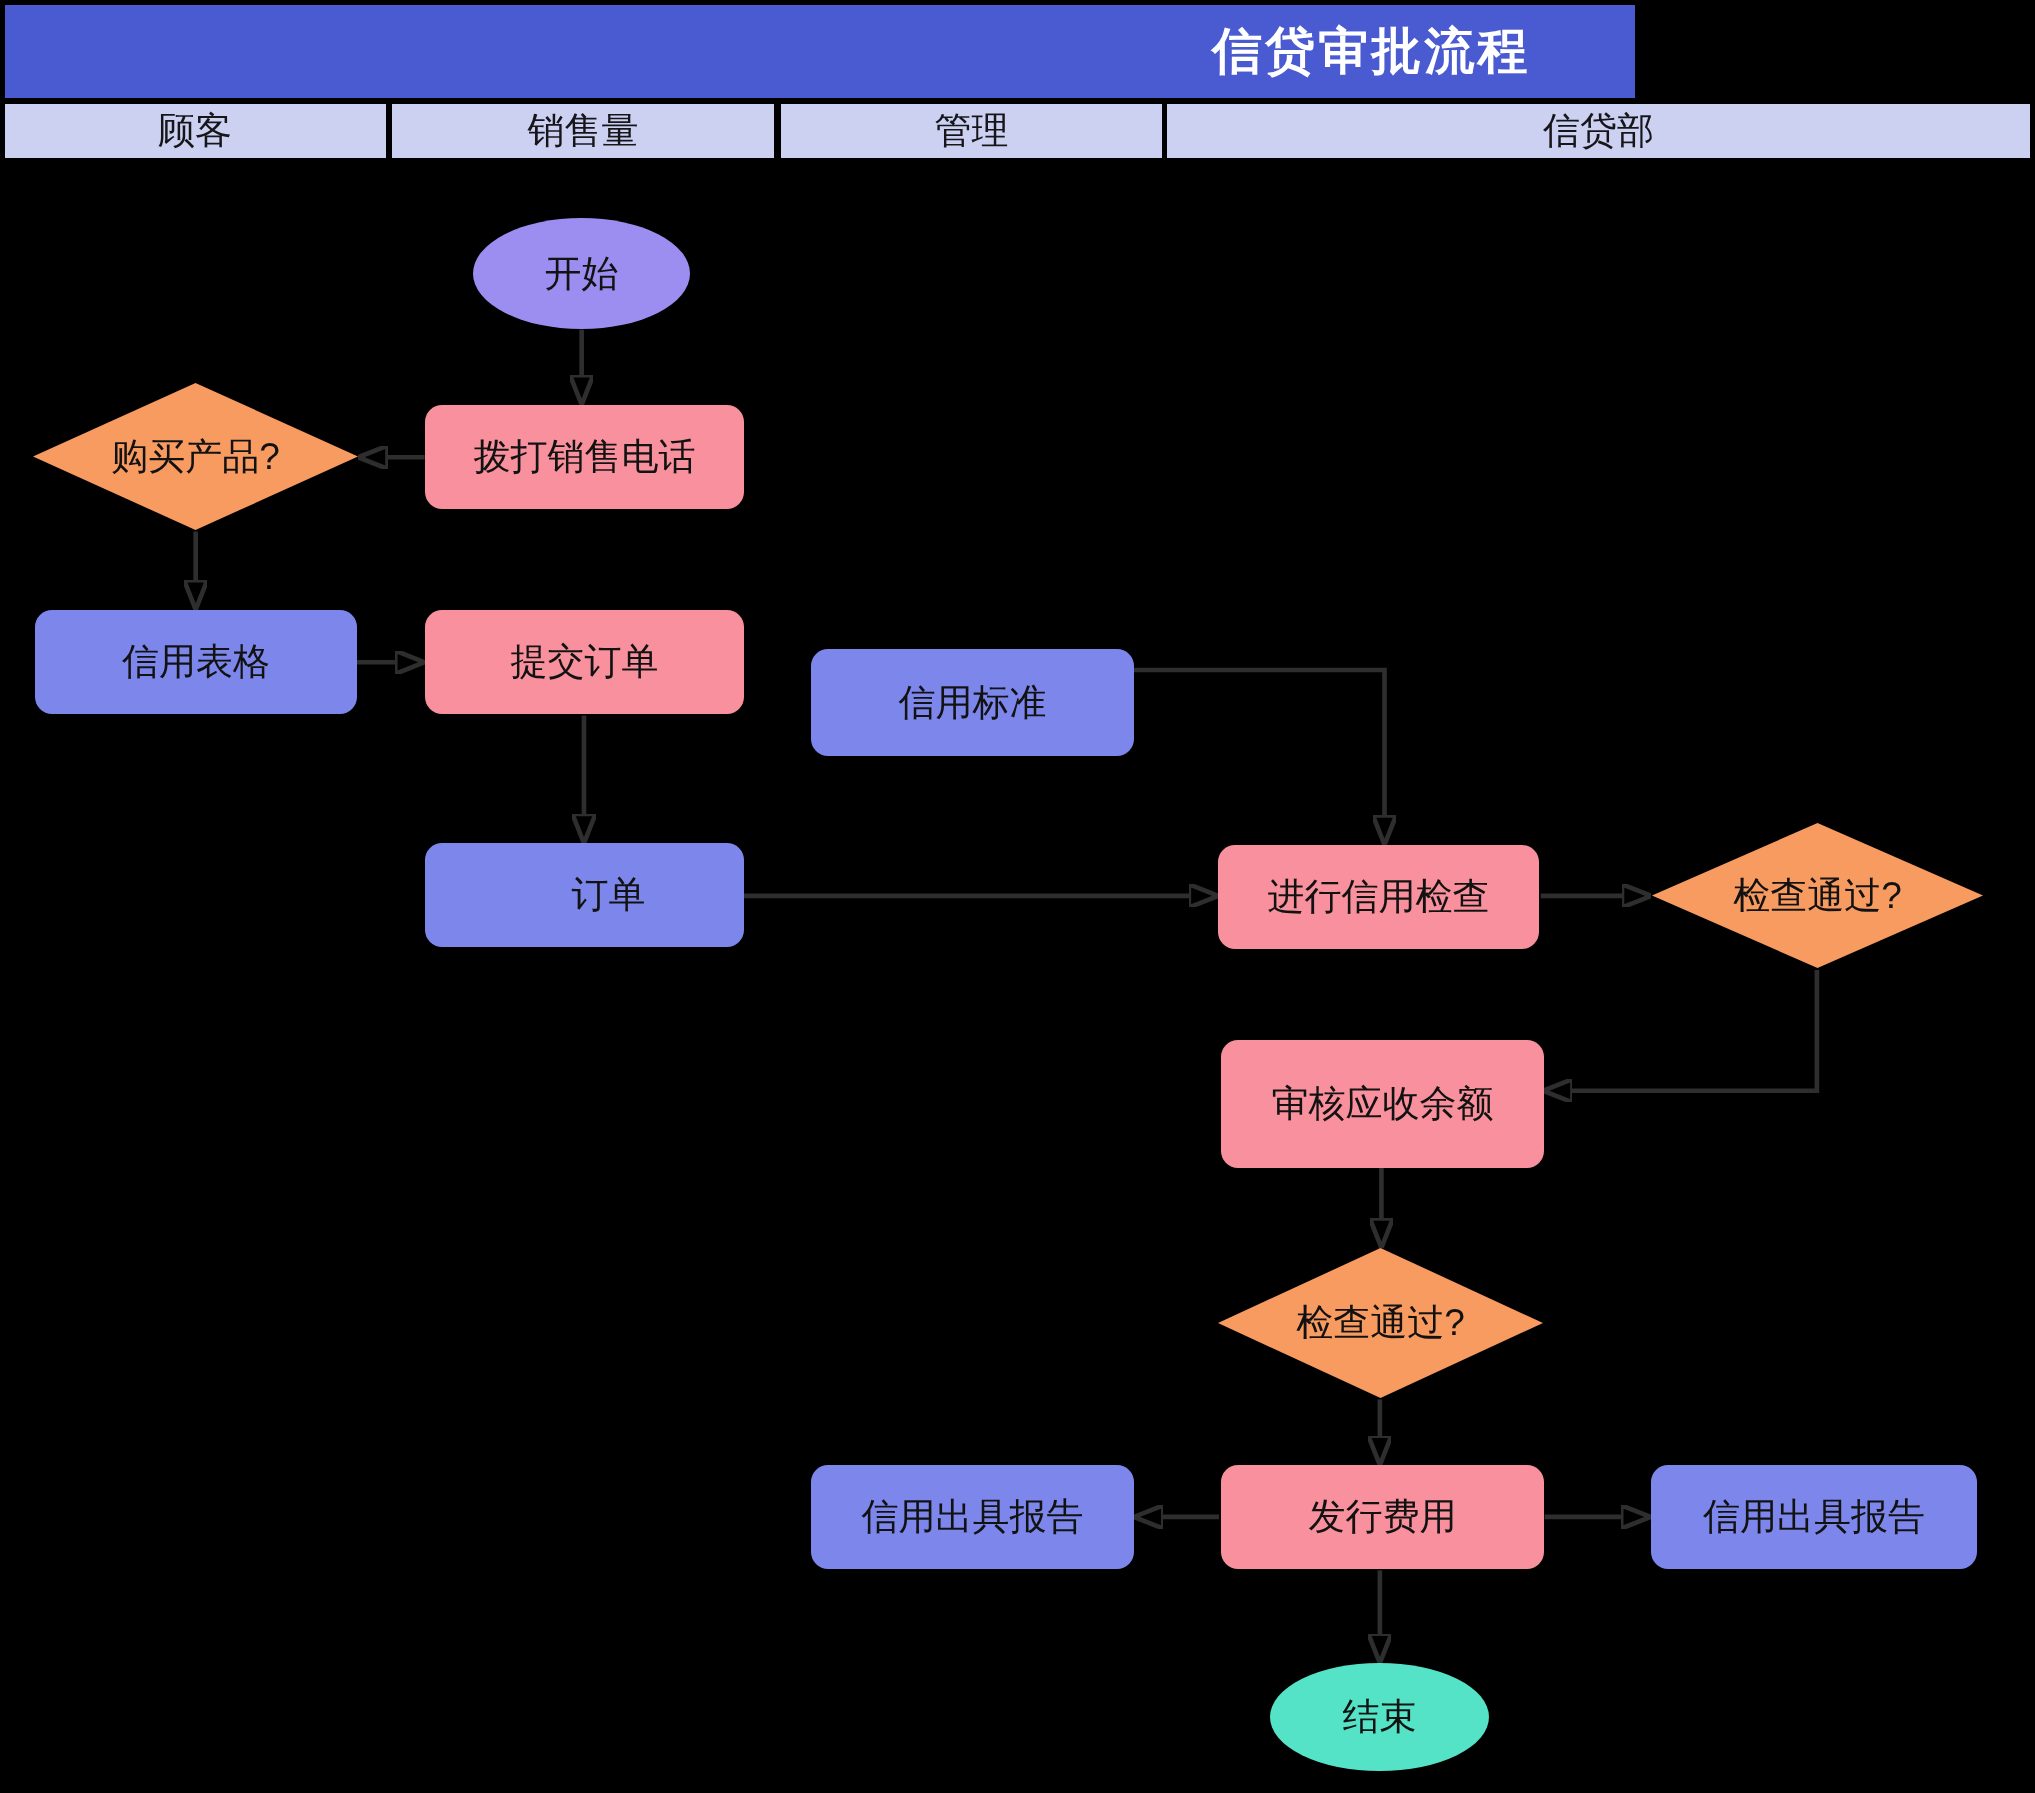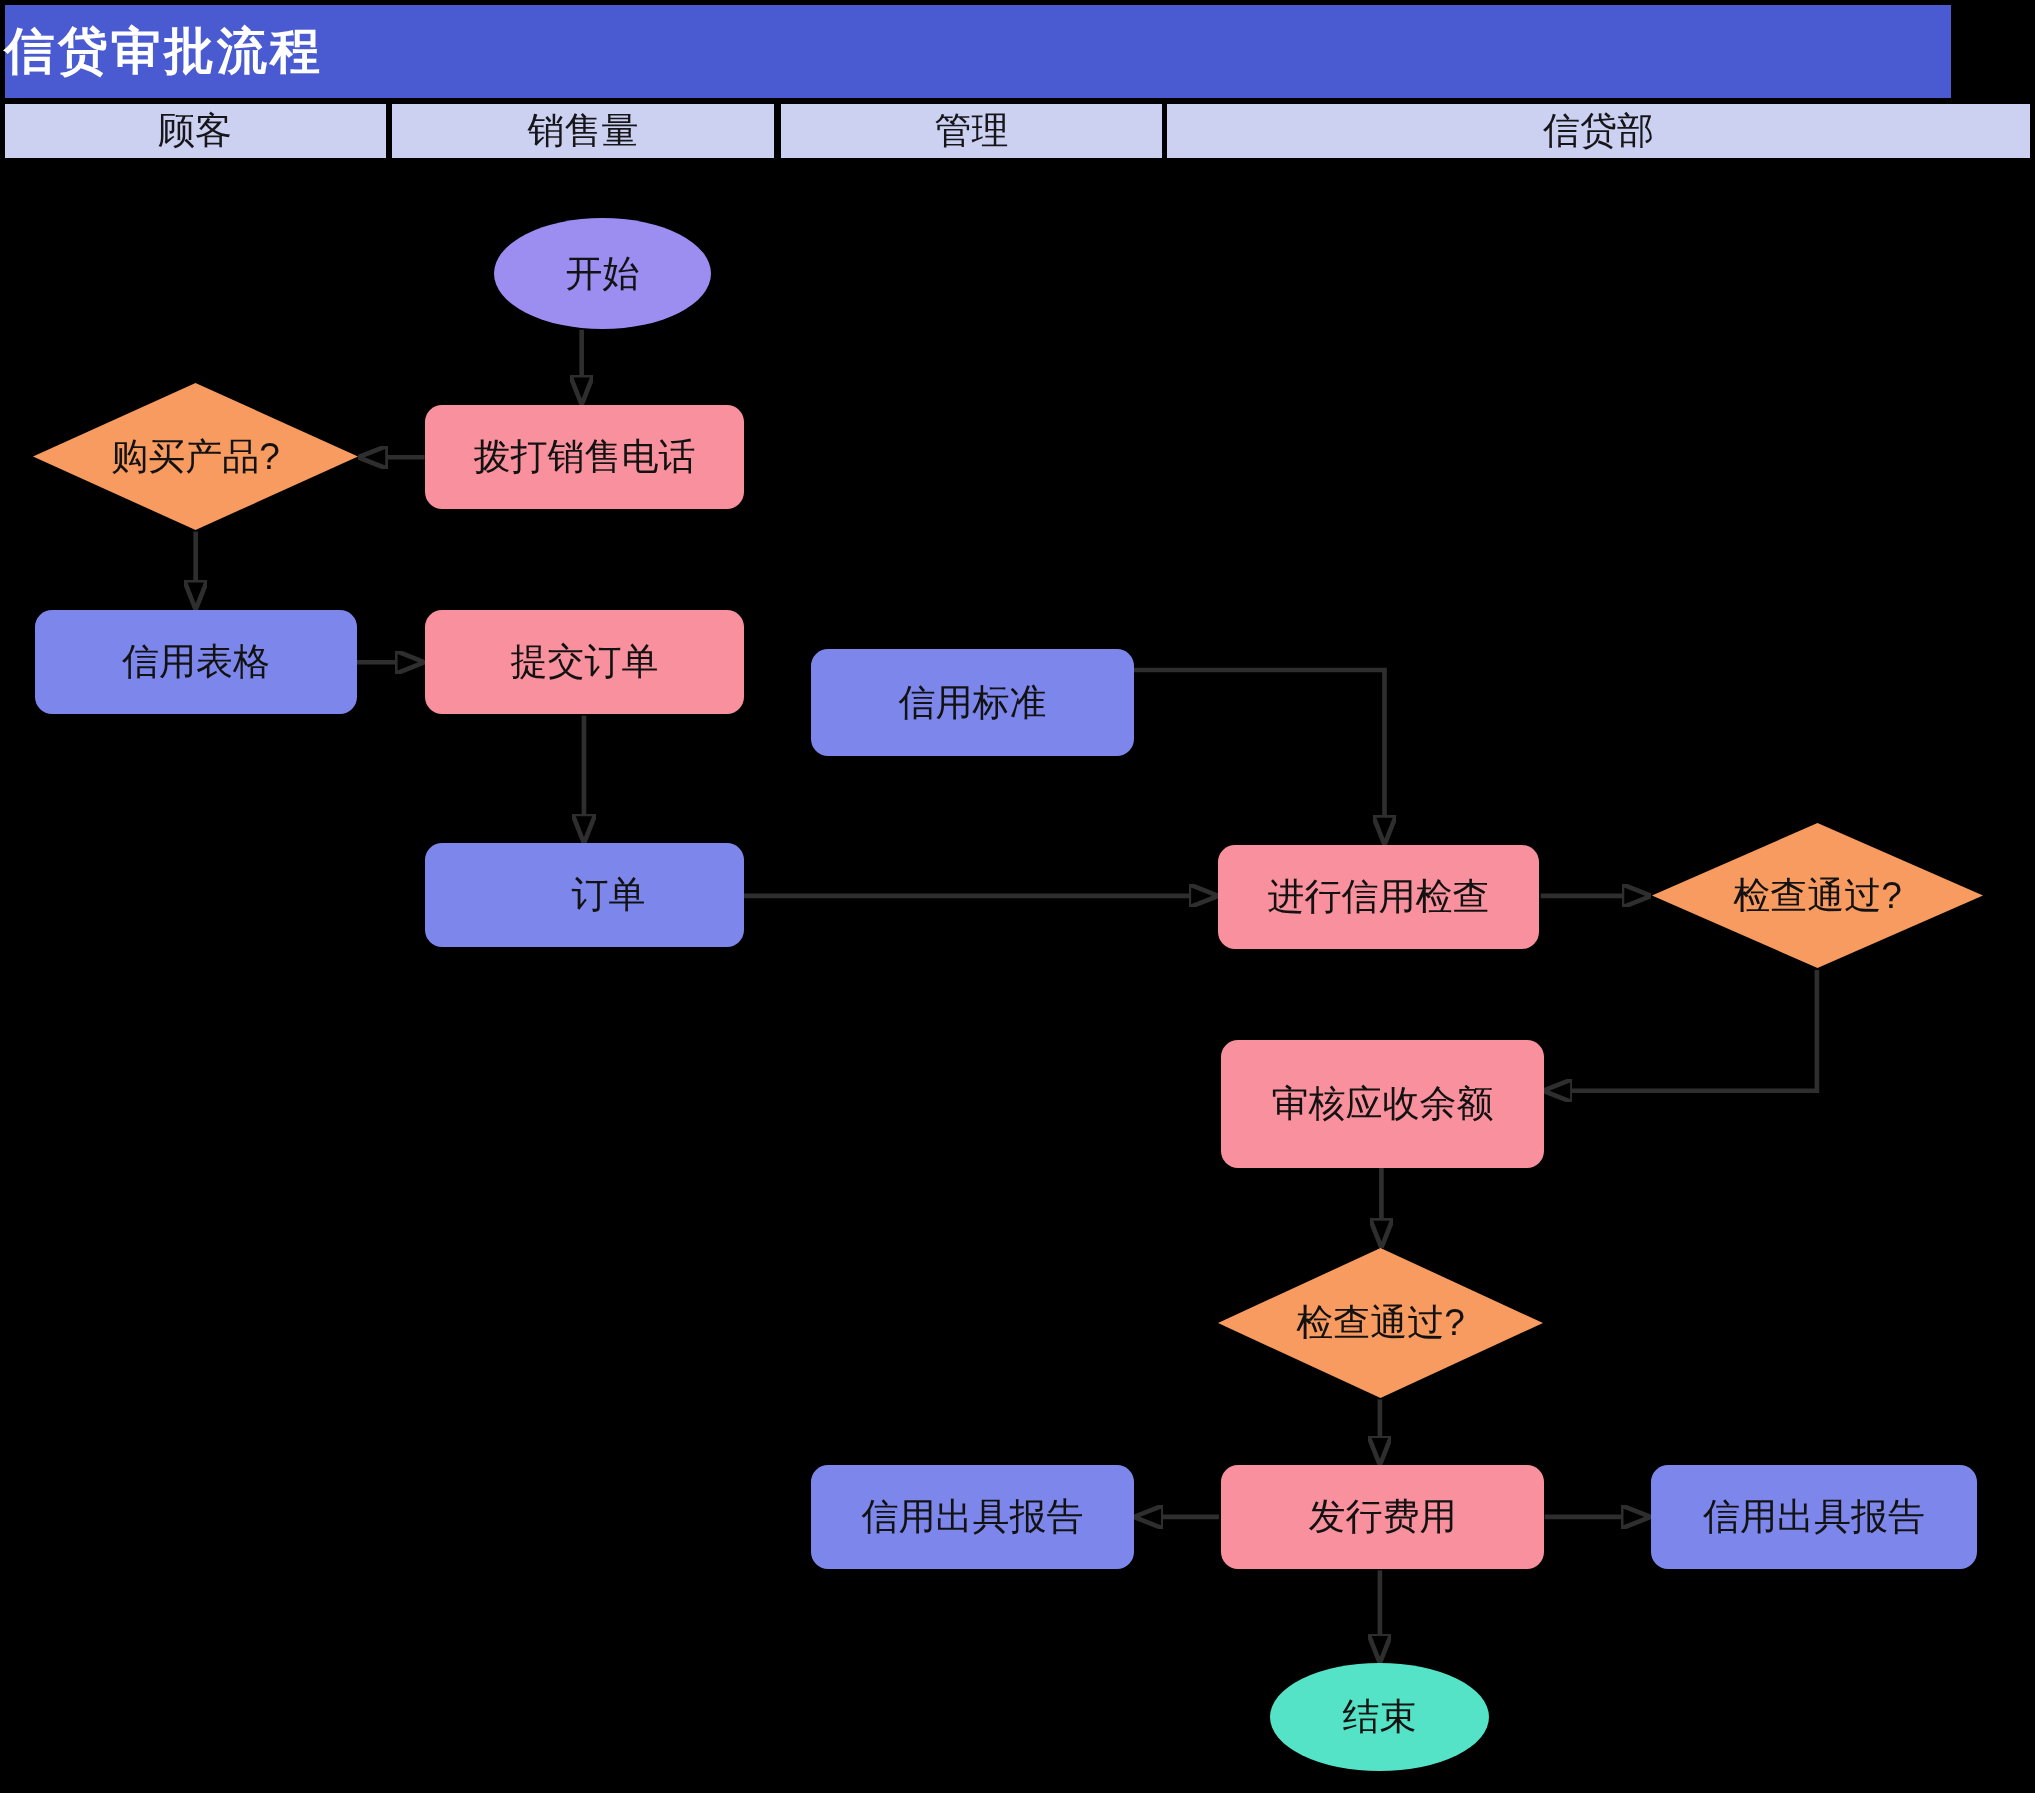--- a/index.html
+++ b/index.html
@@ -10,22 +10,22 @@
   }
   *{box-sizing:border-box; margin:0; padding:0;}
   html,body{width:2035px; height:1794px;}
   body{
     position:relative; background:var(--background);
     font-family:"Liberation Sans","DejaVu Sans",sans-serif;
     overflow:hidden;
   }
   
   .title-bar{
-    position:absolute; left:4.6px; top:4.6px; width:1946px; height:93px;
-    background:var(--title-bar); display:flex; align-items:center; justify-content:flex-start;
+    position:absolute; left:4.6px; top:4.6px; width:1630px; height:93px;
+    background:var(--title-bar); display:flex; align-items:center; justify-content:flex-end;
     padding-right:104px;
   }
   .title-bar span{font-size:50px; font-weight:bold; color:var(--title-text); letter-spacing:3.1px;}
   .lane-cell{
     position:absolute; top:104px; height:54px; background:var(--lane-header);
     display:flex; align-items:center; justify-content:center;
     font-size:37px; color:var(--lane-text);
   }
   .lane-0{left:4.6px;    width:381px;}
   .lane-1{left:392px;  width:382px;}
@@ -38,21 +38,21 @@
   }
   .shape-process{background:var(--process); border-radius:17px;}
   .shape-data{background:var(--data); border-radius:17px;}
   .shape-start{background:var(--start); border-radius:50%;}
   .shape-end{background:var(--end); border-radius:50%;}
   .shape-decision{
     background:var(--decision);
     clip-path:polygon(50% 0%,100% 50%,50% 100%,0% 50%);
   }
   
-  #n-start          {left:494px;  top:218px;  width:217px; height:111px;}
+  #n-start          {left:473px;  top:218px;  width:217px; height:111px;}
   #n-call-sales     {left:425px;  top:405px;  width:319px; height:104px;}
   #n-buy-product    {left:33px;   top:383px;  width:325px; height:147px;}
   #n-credit-form    {left:35px;   top:610px;  width:322px; height:104px;}
   #n-submit-order   {left:425px;  top:610px;  width:319px; height:104px;}
   #n-credit-standard{left:811px; top:617px;  width:323px; height:107px;margin-top:32px;}
   #n-order          {left:425px;  top:843px; width:319px; height:104px;padding-left:48px;}
   #n-credit-check   {left:1218px; top:845px; width:321px; height:104px;}
   #n-check-pass-1   {left:1652px; top:823px; width:331px; height:145px;}
   #n-review-balance {left:1221px; top:1040px; width:323px; height:128px;}
   #n-check-pass-2   {left:1218px; top:1248px; width:325px; height:150px;}

